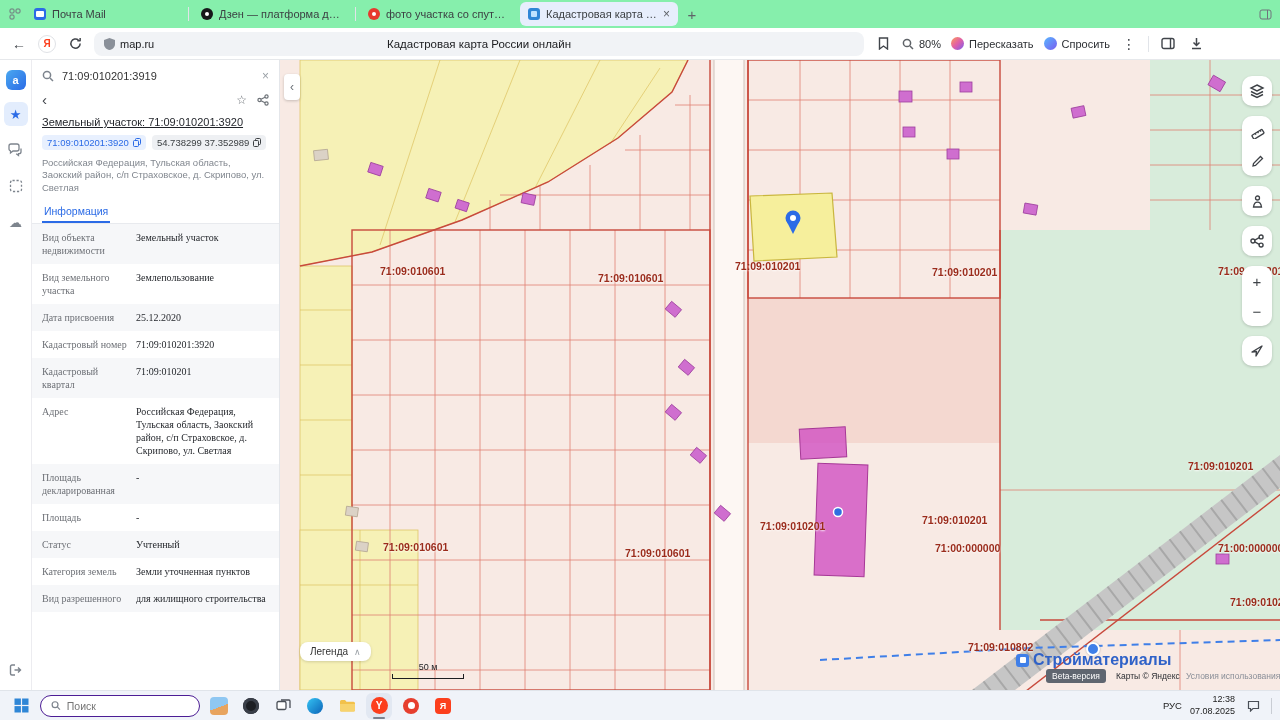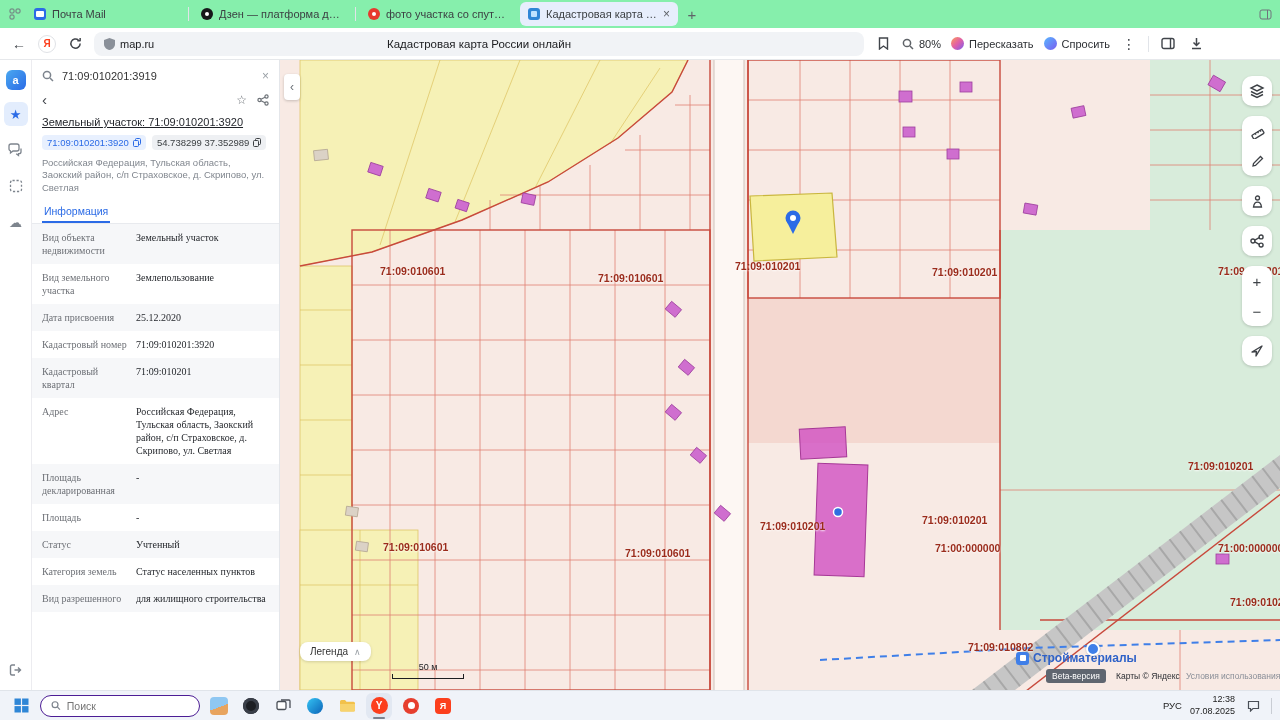--- a/index.html
+++ b/index.html
@@ -89,21 +89,21 @@
   .mapbtn-group { background:#fff; border-radius:10px; box-shadow:0 1px 3px rgba(0,0,0,.18); display:flex; flex-direction:column; }
   .mapbtn-group .mapbtn { box-shadow:none; background:transparent; }
   .legend-btn { position:absolute; left:20px; top:582px; background:#fff; border-radius:8px; box-shadow:0 1px 3px rgba(0,0,0,.15); padding:4px 10px; font-size:10px; color:#333; display:flex; gap:6px; align-items:center; }
   .legend-btn .chv { color:#9aa0a6; font-size:9px; }
   .map-coords { position:absolute; left:22px; top:627px; font-size:9.5px; color:#1c1e21; }
   .map-scale { position:absolute; left:112px; top:602px; width:72px; font-size:9px; color:#1c1e21; text-align:center; }
   .map-scale .bar { margin-top:2px; height:5px; border-left:1.5px solid #1c1e21; border-right:1.5px solid #1c1e21; border-bottom:1.5px solid #1c1e21; }
   .beta-pill { position:absolute; left:766px; top:609px; background:#5f6670; color:#fff; font-size:8.5px; border-radius:3px; padding:2px 6px; }
   .attr { position:absolute; top:611px; font-size:8.5px; color:#2c2e33; white-space:nowrap; }
   .attr.terms { color:#8a8f98; }
-  .poi { position:absolute; left:736px; top:591px; display:flex; align-items:center; gap:4px; color:#2f62c8; font-size:12px; font-weight:bold; }
+  .poi { position:absolute; left:736px; top:591px; display:flex; align-items:center; gap:4px; color:#2f62c8; font-size:16px; font-weight:bold; }
   .poi-ico { width:13px; height:13px; border-radius:3px; background:#3f7fe8; position:relative; flex:none; }
   .poi-ico::after { content:""; position:absolute; inset:3.5px; background:#fff; border-radius:1px; }
   .transit-ico { position:absolute; left:806px; top:582px; width:14px; height:14px; border-radius:50%; background:#3f7fe8; border:2px solid #fff; box-shadow:0 0 2px rgba(0,0,0,.3); }
 
   
   .taskbar { height:30px; background:#f0f3f9; border-top:1px solid #e0e4ea; display:flex; align-items:center; padding:0 8px; gap:6px; }
   .tkb { width:26px; height:26px; display:flex; align-items:center; justify-content:center; position:relative; border-radius:6px; flex:none; }
   .tkb.active { background:#e2e8f2; }
   .tkb.active::after { content:""; position:absolute; bottom:0; left:50%; transform:translateX(-50%); width:12px; height:2px; border-radius:2px; background:#7b8290; }
   .tk-search { display:flex; align-items:center; gap:6px; background:#fff; border:1px solid #4c1d95; border-radius:12px; height:22px; padding:0 10px; width:160px; }
@@ -316,21 +316,21 @@
       <div class="trow">
           <div class="tlab">Площадь</div>
           <div class="tval">-</div>
         </div>
       <div class="trow">
           <div class="tlab">Статус</div>
           <div class="tval">Учтенный</div>
         </div>
       <div class="trow">
           <div class="tlab">Категория земель</div>
-          <div class="tval">Статус населенных пунктов</div>
+          <div class="tval">Земли уточненная пунктов</div>
         </div>
       <div class="trow">
           <div class="tlab">Вид разрешенного</div>
           <div class="tval">для жилищного строительства</div>
         </div>
     </div>
   </div>
 
   <div class="map">
     <svg class="mapsvg" width="1000" height="630" viewBox="0 0 1000 630">

